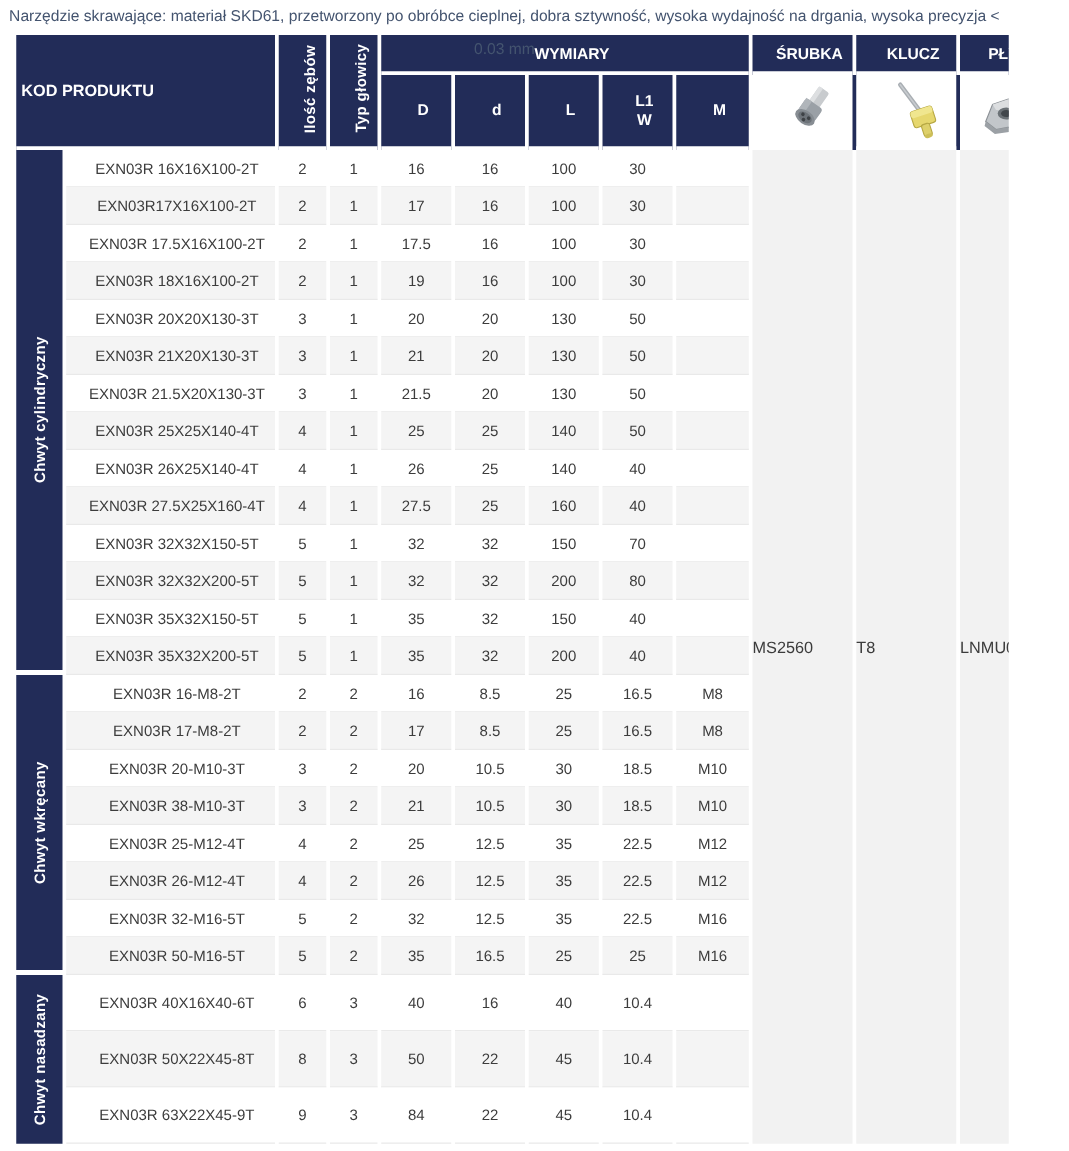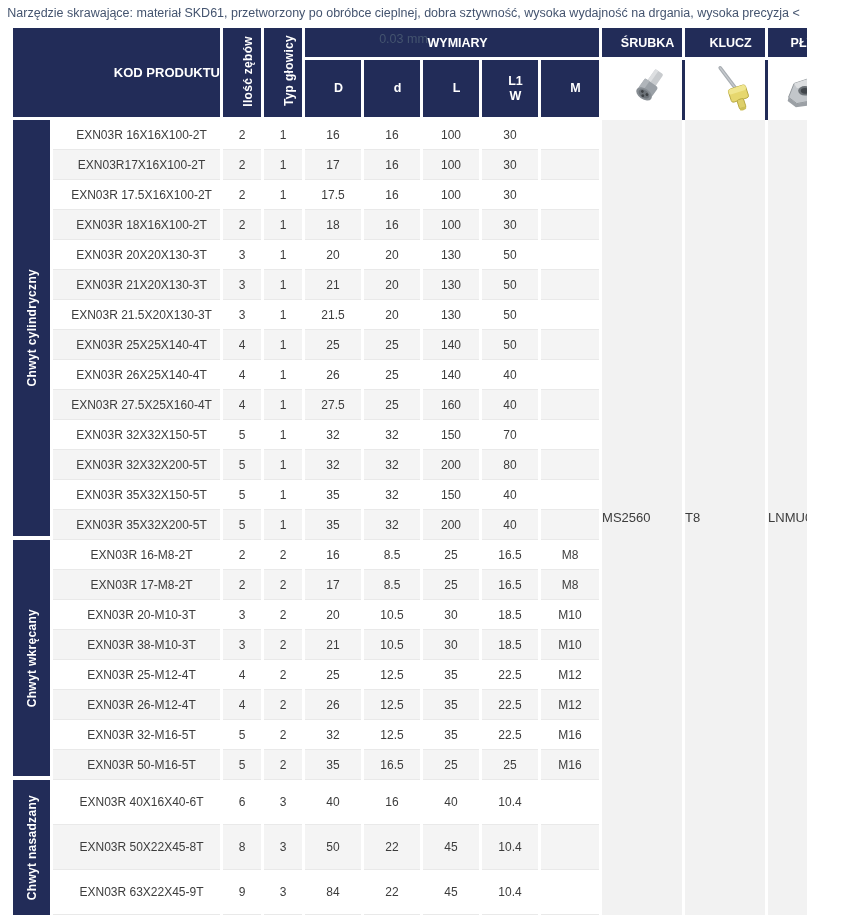--- a/index.html
+++ b/index.html
@@ -22,21 +22,21 @@
   table.spec{
     margin-left:10px;width:845px;
     border-collapse:separate;border-spacing:3px 0;
     table-layout:fixed;
   }
   th{
     background:var(--navy);color:#fff;font-weight:bold;font-size:12px;
     text-align:center;vertical-align:middle;padding:0;
   }
   th.gap-below{border-bottom:3px solid #fff;padding-left:11px;}
-  th.product-header{text-align:right;padding-left:15px;font-size:13px;}
+  th.product-header{text-align:left;padding-left:4px;font-size:13px;}
   th.band{height:29px;font-size:12.5px;}
   th.dim{height:57px;font-size:12.5px;white-space:pre-line;line-height:15px;}
   th.img-cell{background:#fff;height:57px;vertical-align:middle;}
   th.img-cell.mid{box-shadow:-3px 0 0 var(--navy),3px 0 0 var(--navy);}
   .vtext{
     writing-mode:vertical-rl;transform:rotate(180deg);
     white-space:nowrap;display:inline-block;font-size:12px;letter-spacing:.3px;
   }
   td{padding:0;}
   td.data{
@@ -176,21 +176,21 @@
           <td class="data">17.5</td>
           <td class="data">16</td>
           <td class="data">100</td>
           <td class="data">30</td>
           <td class="data"></td>
         </tr>
         <tr class="h30 alt">
           <td class="data code">EXN03R 18X16X100-2T</td>
           <td class="data">2</td>
           <td class="data">1</td>
-          <td class="data">18</td>
+          <td class="data">19</td>
           <td class="data">16</td>
           <td class="data">100</td>
           <td class="data">30</td>
           <td class="data"></td>
         </tr>
         <tr class="h30">
           <td class="data code">EXN03R 20X20X130-3T</td>
           <td class="data">3</td>
           <td class="data">1</td>
           <td class="data">20</td>

